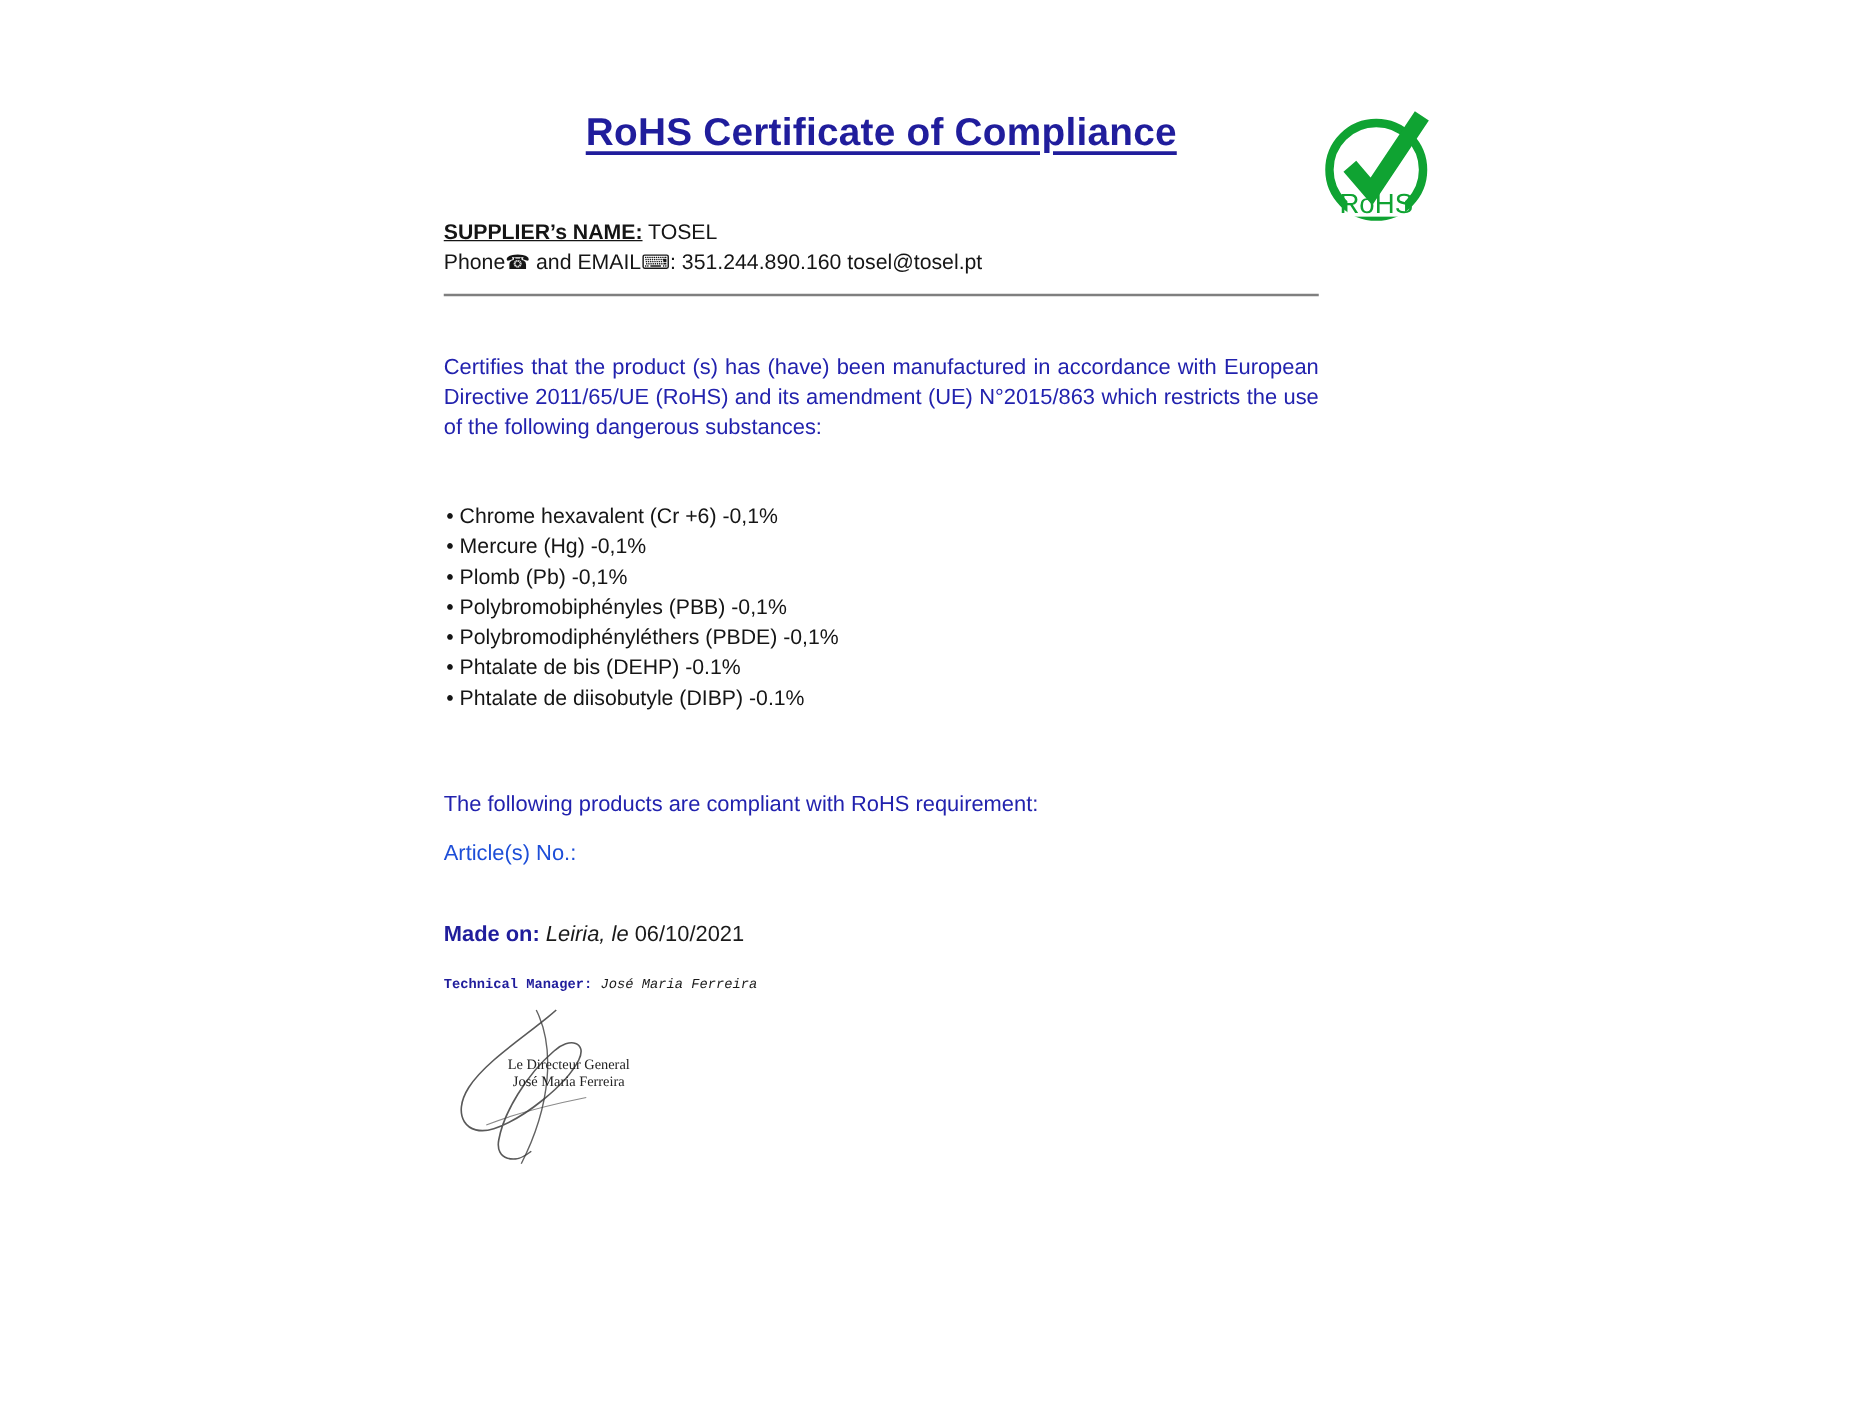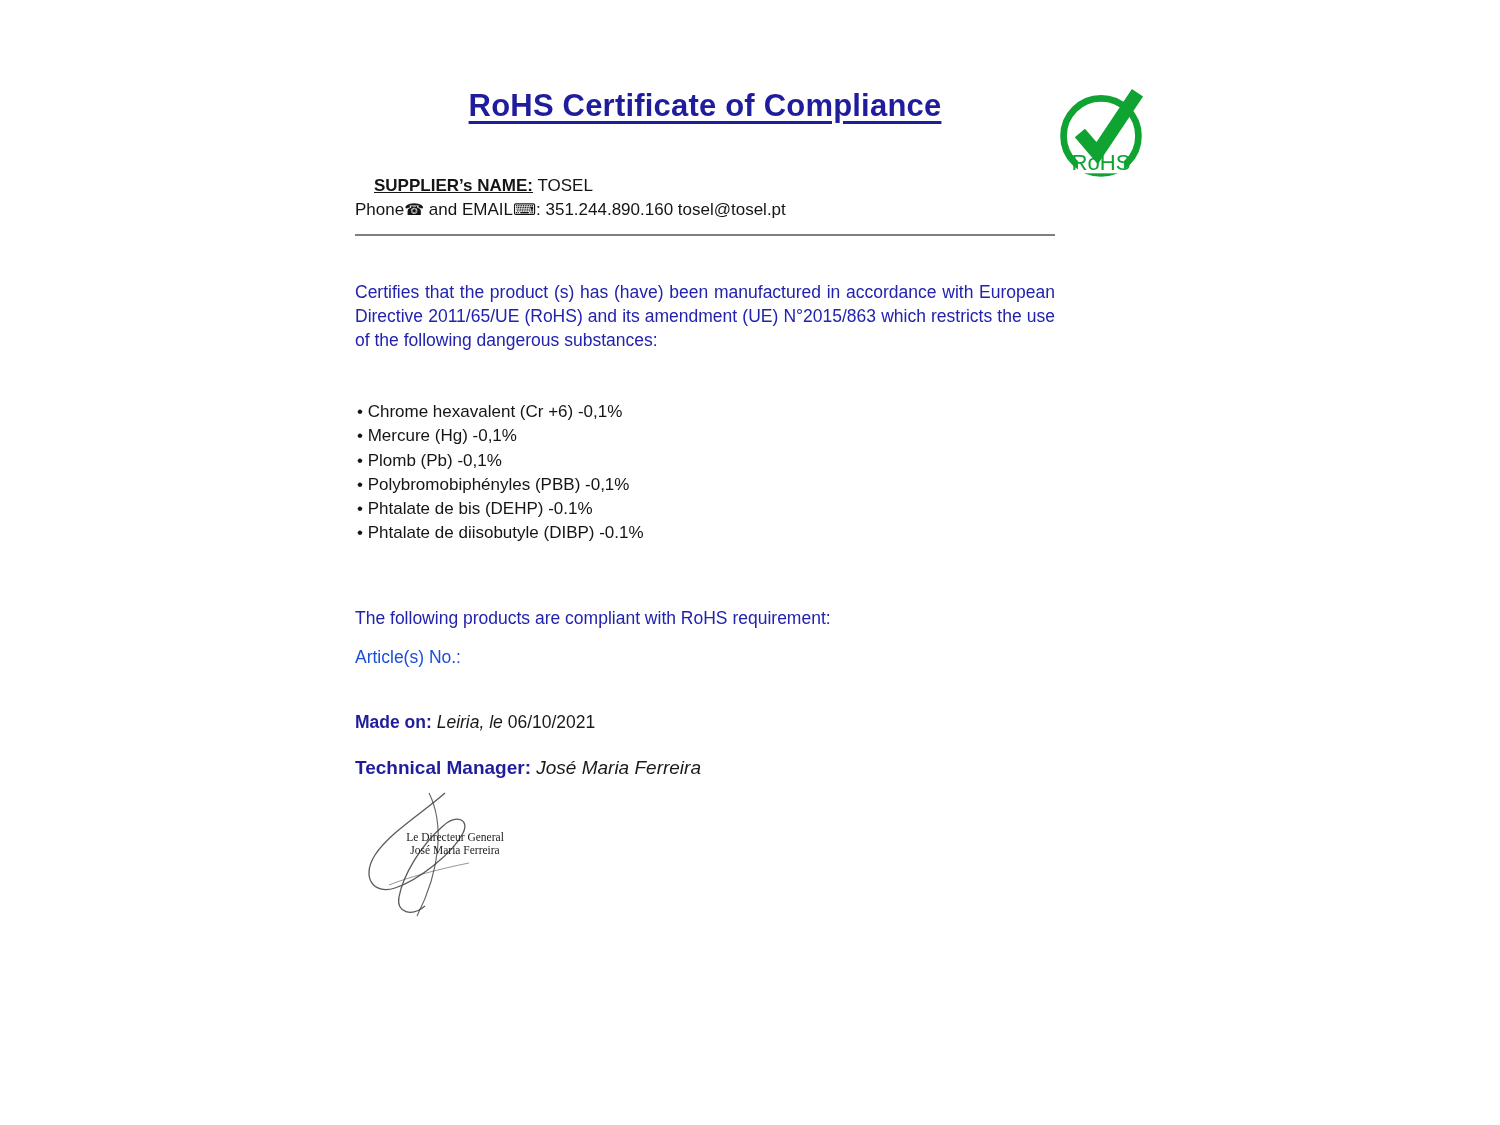--- a/index.html
+++ b/index.html
@@ -28,21 +28,20 @@
   }
   .supplier-block {
     margin-top:50px;
     font-size:17px;
     line-height:24px;
     color:#151515;
   }
   .supplier-name-label {
     font-weight:bold;
     text-decoration:underline;
-    margin-left:19px;
   }
   .icon-glyph { font-size:16px; }
   .rule {
     margin-top:12px;
     border:none;
     border-top:2px solid #7f7f7f;
     width:100%;
   }
   .certifies {
     margin-top:44px;
@@ -66,21 +65,21 @@
     margin-top:62px;
     color:#2222ae;
     font-size:17.5px;
   }
   .article-line {
     margin-top:18px;
     color:#1d4ed8;
     font-size:17.5px;
   }
   .made-on { margin-top:44px; font-size:17.5px; }
-  .tech-manager { margin-top:24px; font-size:19px; }
+  .tech-manager { margin-top:24px; font-size:11px;font-family:Liberation Mono, monospace; }
   .navy-label { font-weight:bold; color:#201d9c; }
   .italic-val { font-style:italic; color:#1a1a1a; }
   .plain-val { color:#1a1a1a; }
   .rohs-logo {
     position:absolute;
     left:1053px; top:85px;
     width:96px; height:96px;text-align:right;
   }
   .signature {
     position:relative;
@@ -131,20 +130,21 @@
 
     <hr class="rule">
 
     <p class="certifies">Certifies that the product (s) has (have) been manufactured in accordance with European Directive 2011/65/UE (RoHS) and its amendment (UE) N°2015/863 which restricts the use of the following dangerous substances:</p>
 
     <ul class="substances">
       <li>Chrome hexavalent (Cr +6) -0,1%</li>
       <li>Mercure (Hg) -0,1%</li>
       <li>Plomb (Pb) -0,1%</li>
       <li>Polybromobiphényles (PBB) -0,1%</li>
+      <li>Polybromodiphényléthers (PBDE) -0,1%</li>
       <li>Phtalate de bis (DEHP) -0.1%</li>
       <li>Phtalate de diisobutyle (DIBP) -0.1%</li>
     </ul>
 
     <div class="compliance-line">The following products are compliant with RoHS requirement:</div>
 
     <div class="article-line">Article(s) No.:</div>
 
     <div class="made-on">
       <span class="navy-label">Made on:</span>

